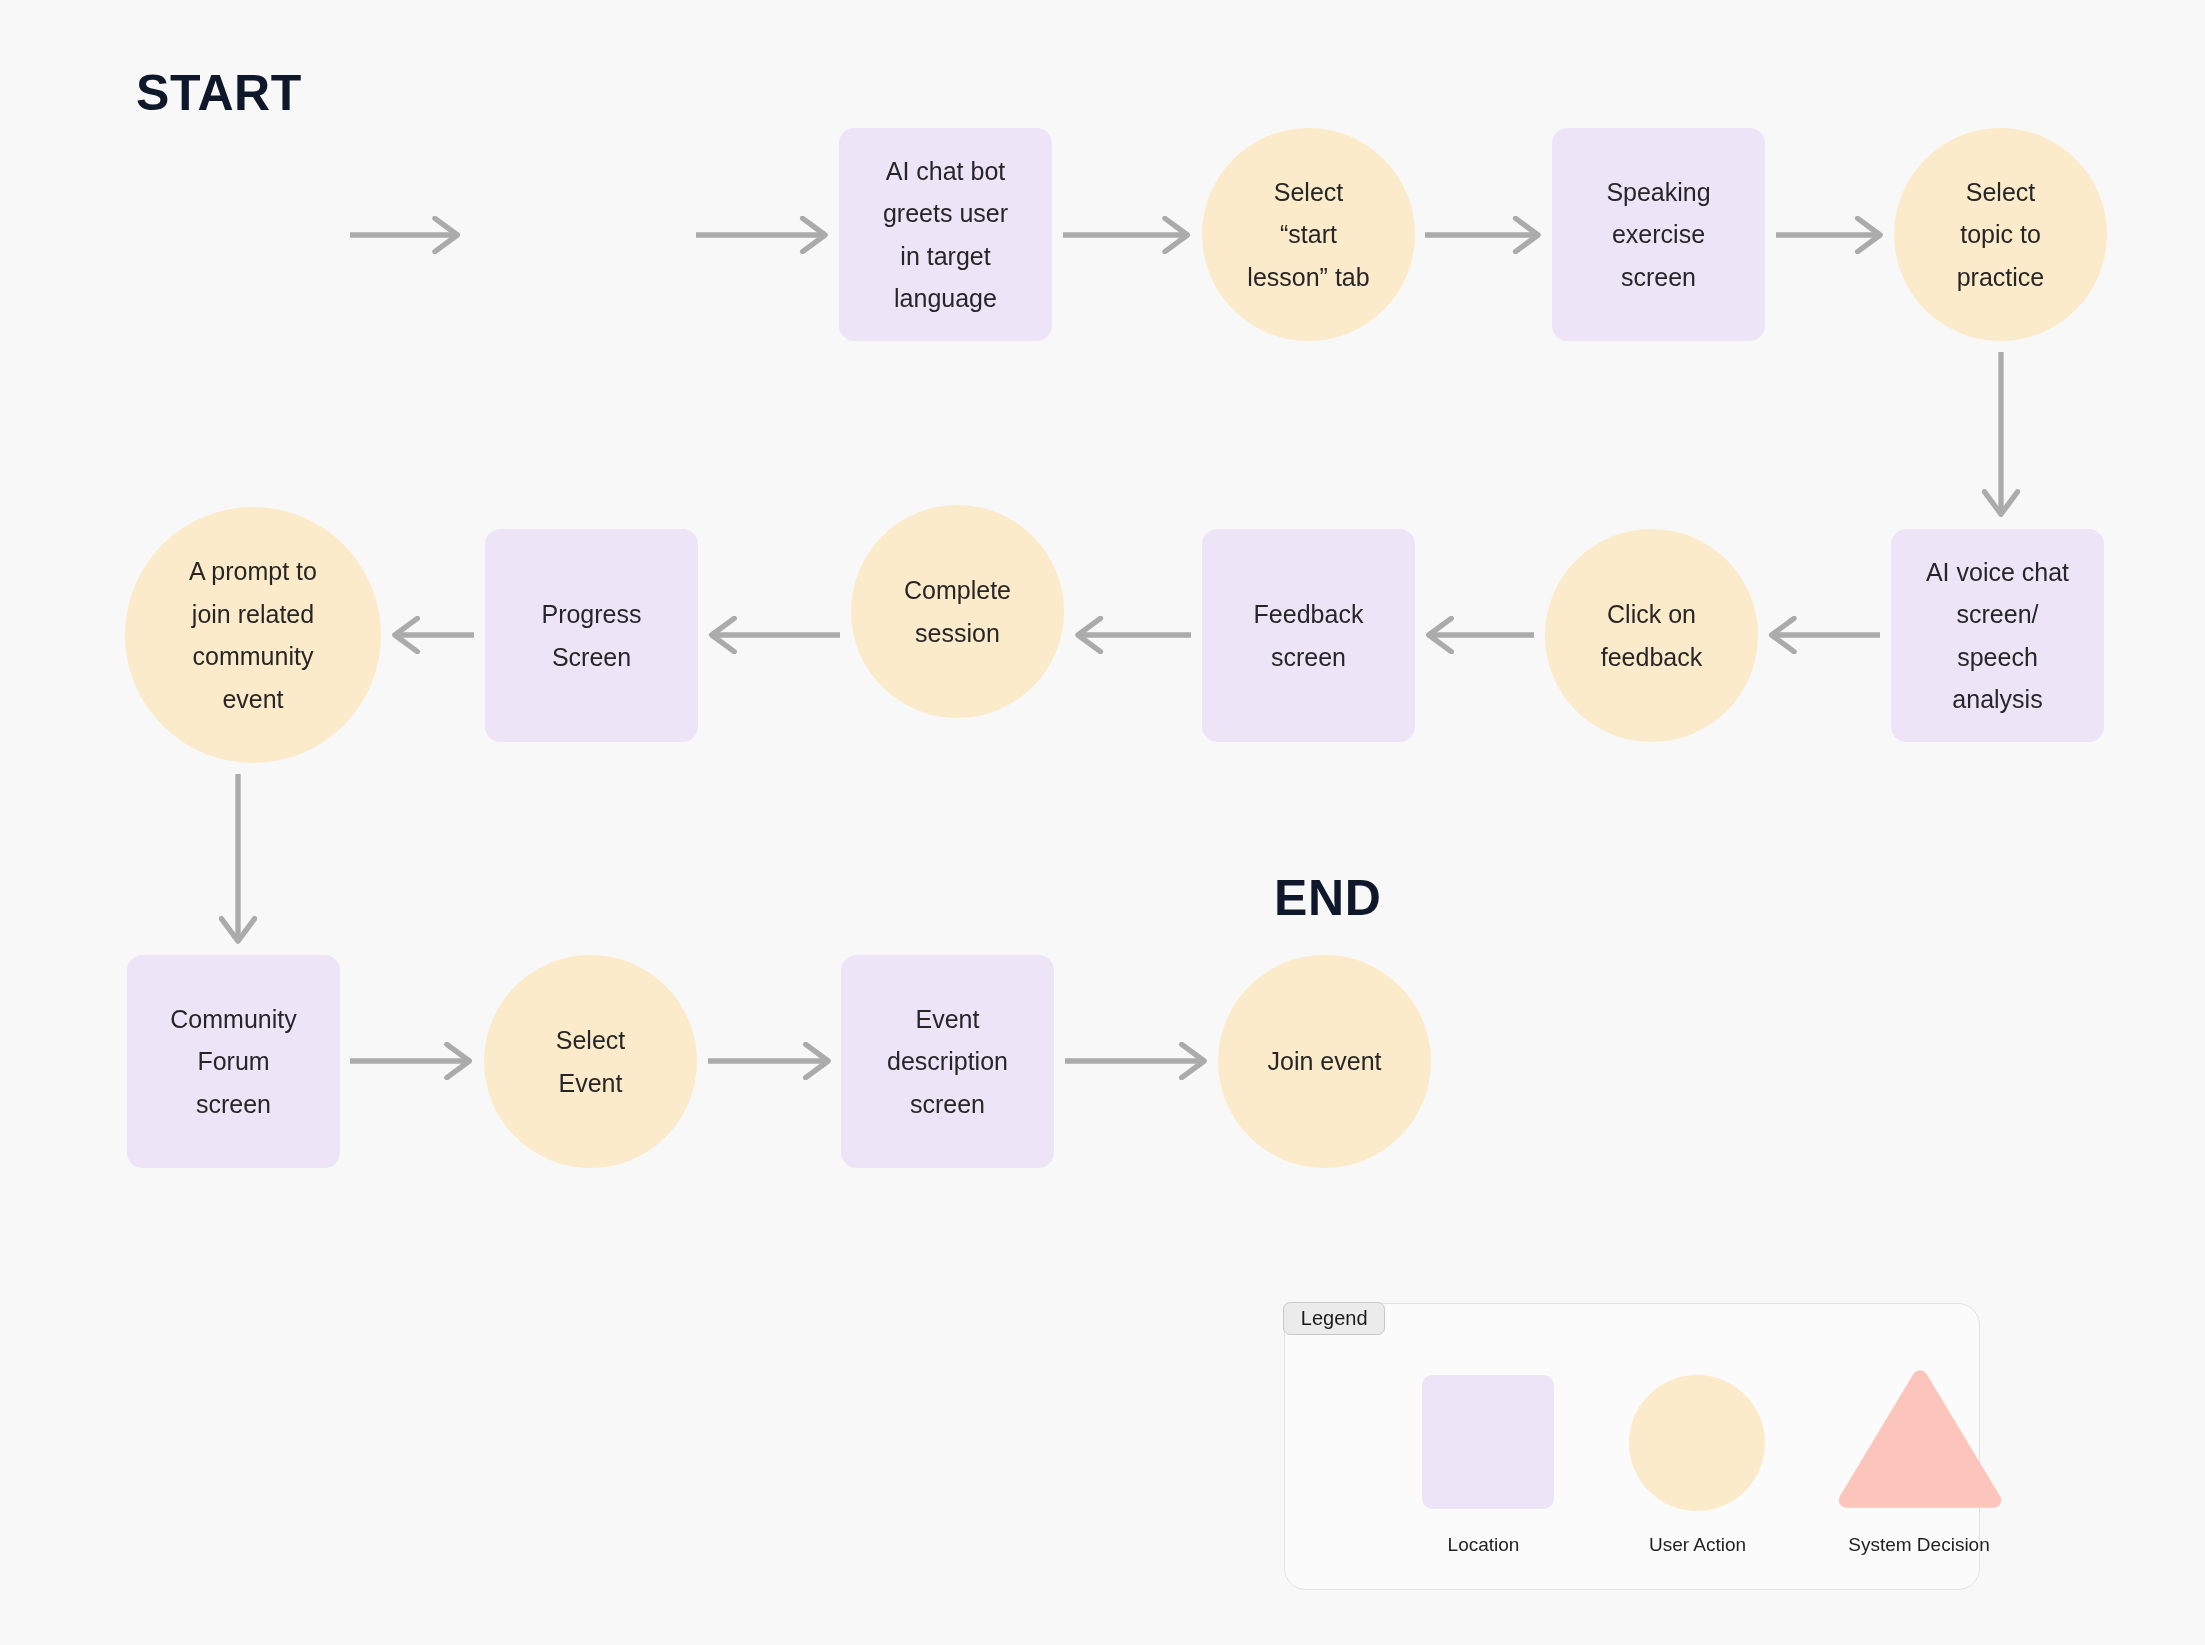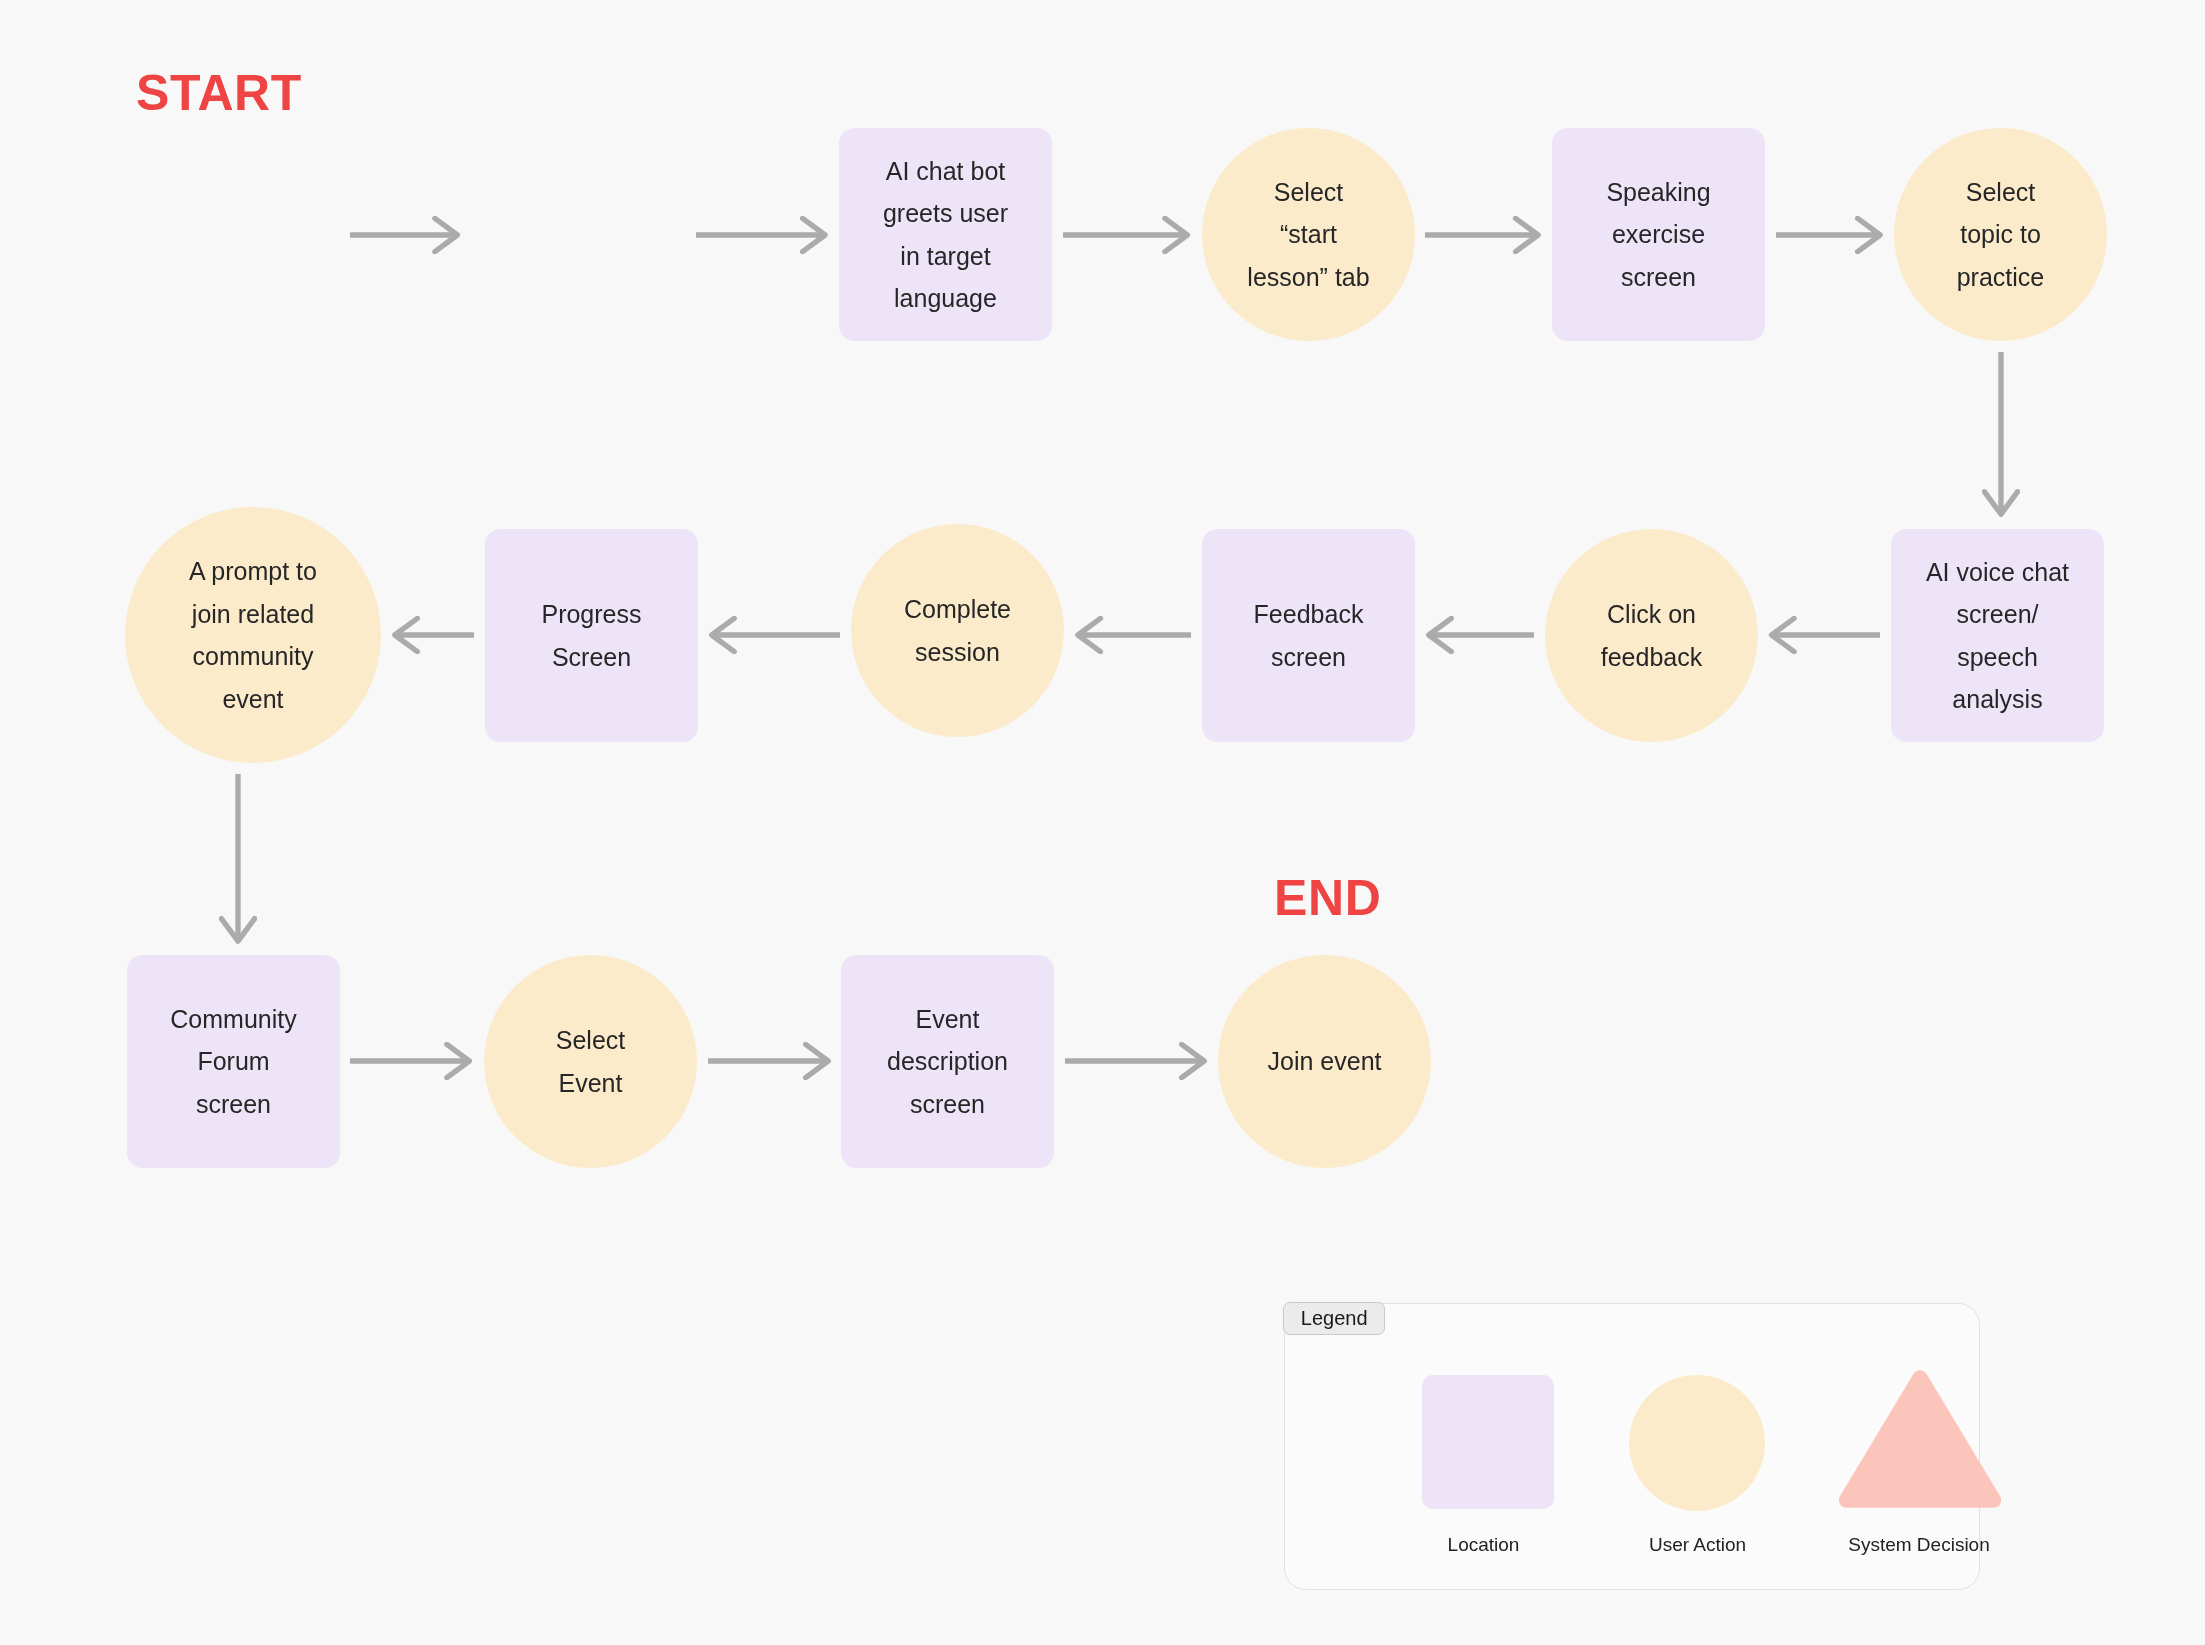--- a/index.html
+++ b/index.html
@@ -7,21 +7,21 @@
     width: 2205px; height: 1646px;
     background: var(--background, #F8F8F8);
     font-family: "Liberation Sans", sans-serif;
   }
   .canvas {
     position: relative; width: 2205px; height: 1646px;
     background: var(--background, #F8F8F8); overflow: hidden;
   }
   .flow-title {
     position: absolute; font-size: 50px; font-weight: 600;
-    color: #ef4444; letter-spacing: 0.6px; line-height: 1.2;
+    color: #0f172a; letter-spacing: 0.6px; line-height: 1.2;
   }
   .node {
     position: absolute; display: flex; align-items: center; justify-content: center;
     text-align: center; color: var(--text, #262626);
     font-size: 25px; line-height: 1.7;
   }
   .node .lbl { white-space: pre-line; }
   .loc {
     width: 213px; height: 213px; border-radius: 15.5px;
     background: var(--location-fill, #EDE4F8);
@@ -103,21 +103,21 @@
 analysis</span>
     </div>
   <div class="node act" style="left:1545px; top:529px;">
       <span class="lbl">Click on
 feedback</span>
     </div>
   <div class="node loc" style="left:1202px; top:529px;">
       <span class="lbl">Feedback
 screen</span>
     </div>
-  <div class="node act" style="left:851px; top:524px;">
+  <div class="node act" style="left:851px; top:505px;">
       <span class="lbl">Complete
 session</span>
     </div>
   <div class="node loc" style="left:485px; top:529px;">
       <span class="lbl">Progress
 Screen</span>
     </div>
   <div class="node act act-big" style="left:125px; top:507px;align-items:center;">
       <span class="lbl">A prompt to
 join related

